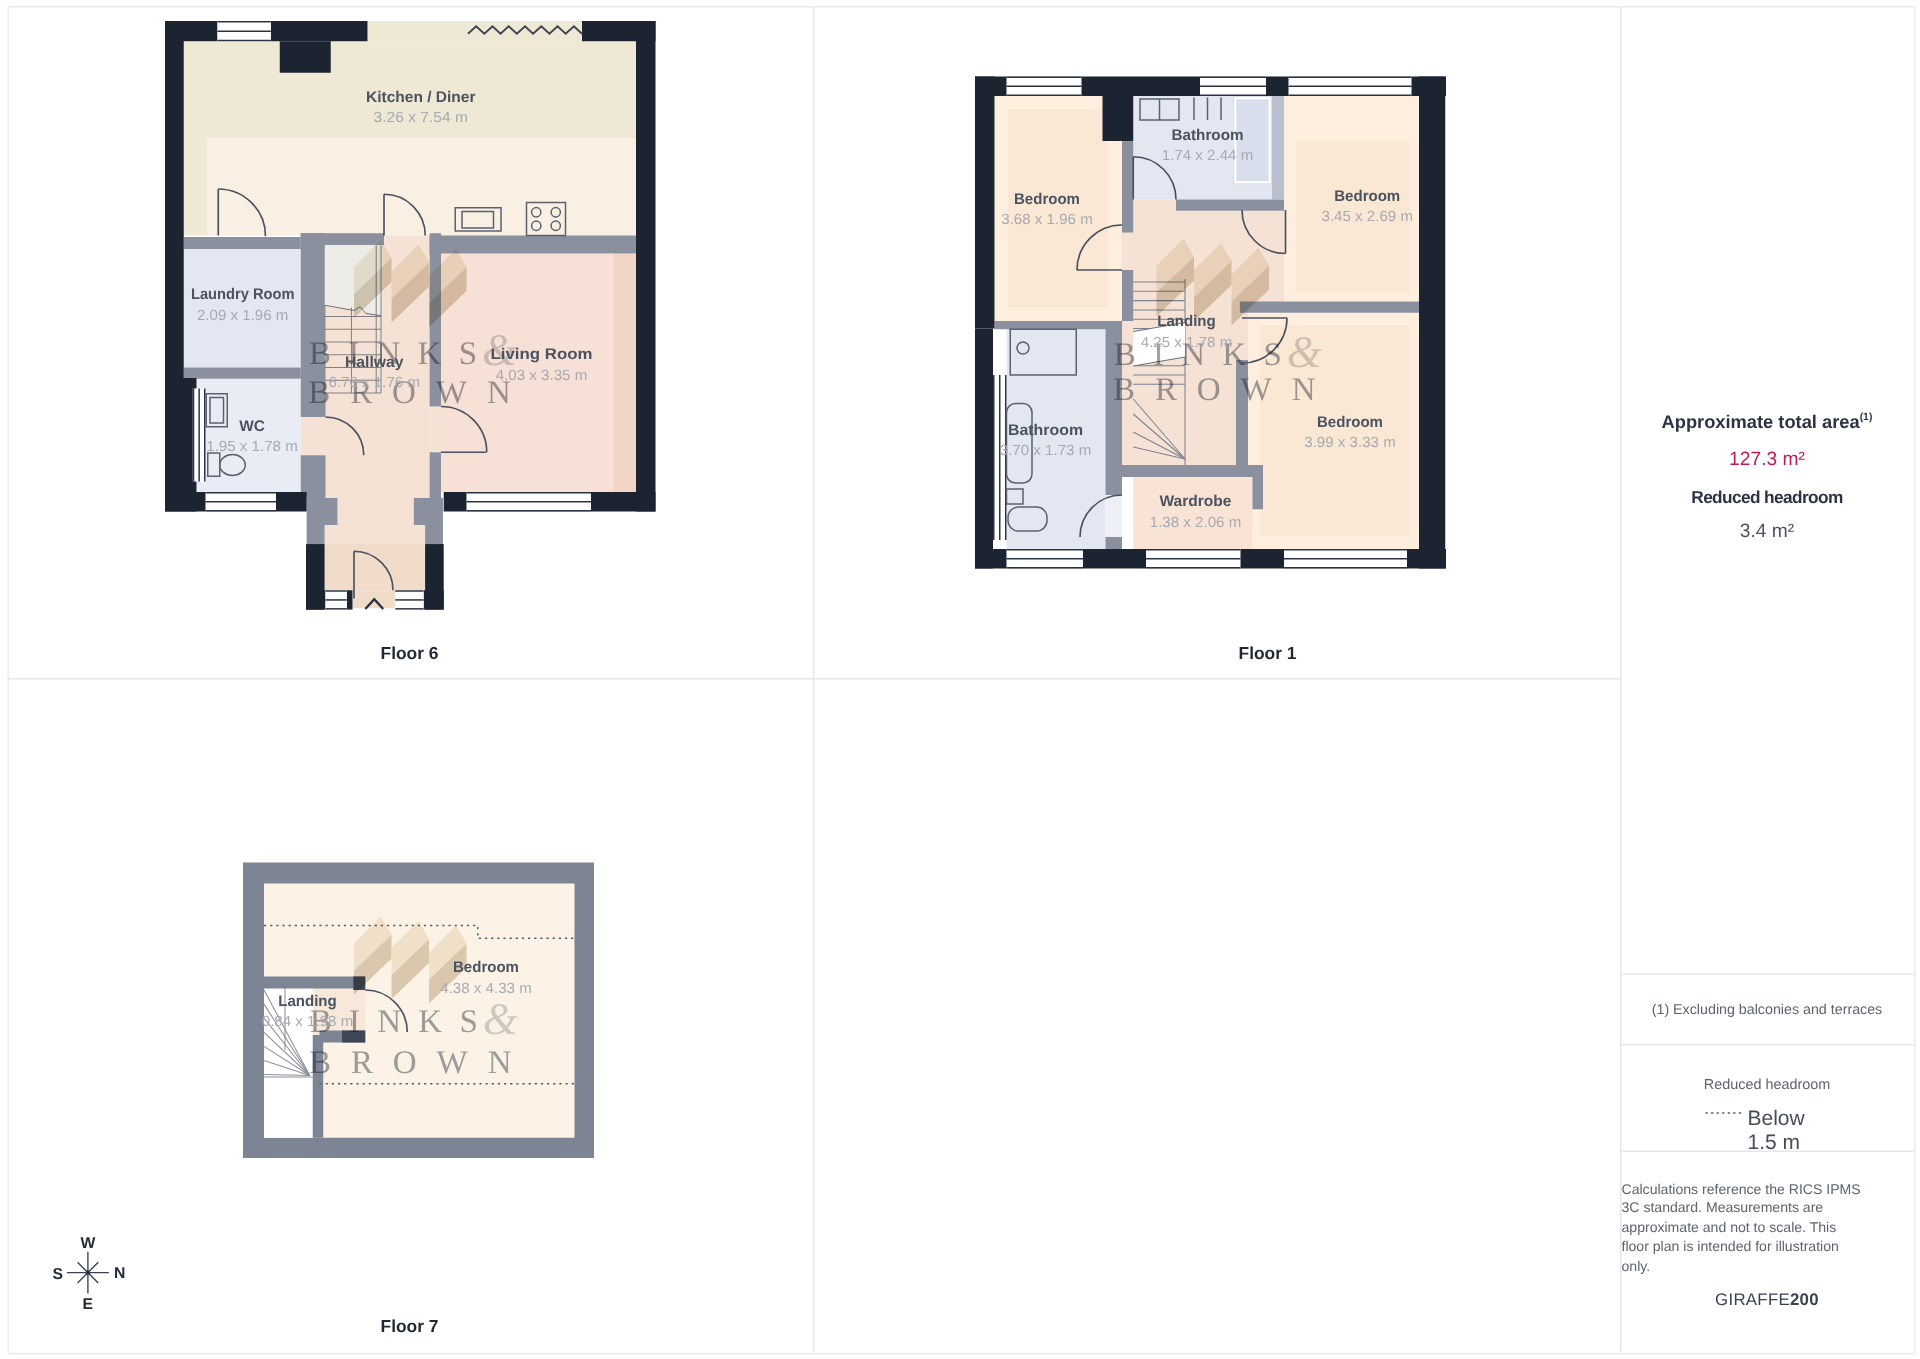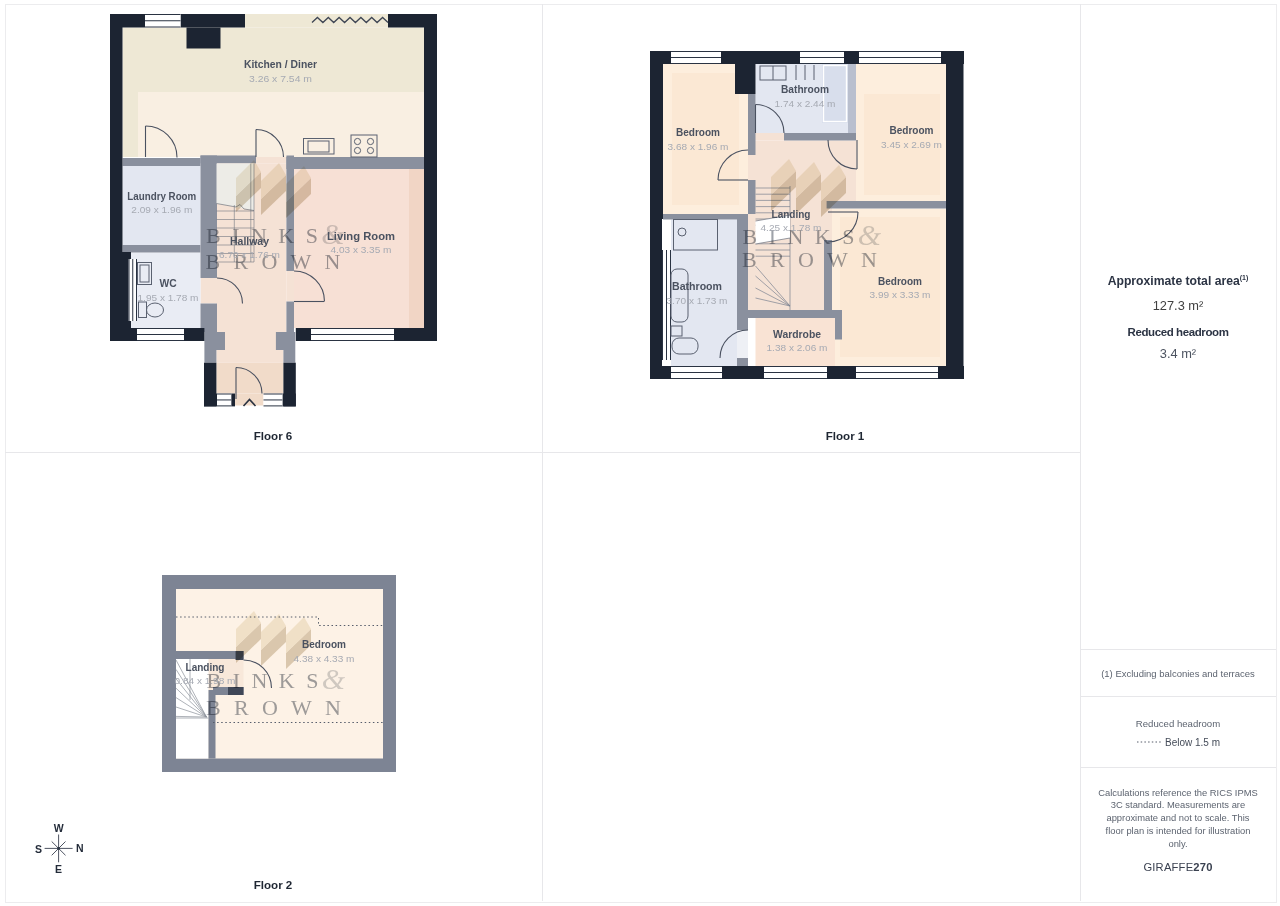--- a/index.html
+++ b/index.html
@@ -423,57 +423,57 @@
     <text x="205" y="684.0" text-anchor="middle" font-size="9.8" fill="#a6aab3" textLength="61" lengthAdjust="spacingAndGlyphs">0.84 x 1.98 m</text>
 
 <text x="324" y="648.3" text-anchor="middle" font-size="10.3" font-weight="700" fill="#4b5260" textLength="44" lengthAdjust="spacingAndGlyphs">Bedroom</text>
     <text x="324" y="661.8" text-anchor="middle" font-size="9.8" fill="#a6aab3" textLength="61" lengthAdjust="spacingAndGlyphs">4.38 x 4.33 m</text>
 </svg>
 
 <div class="abs" style="left:173px;top:429px;width:200px;text-align:center;font-size:11.6px;font-weight:700;color:#1f2733">Floor 6</div>
 
 <div class="abs" style="left:745px;top:429px;width:200px;text-align:center;font-size:11.6px;font-weight:700;color:#1f2733">Floor 1</div>
 
-<div class="abs" style="left:173px;top:878px;width:200px;text-align:center;font-size:11.6px;font-weight:700;color:#1f2733">Floor 2</div>
+<div class="abs" style="left:173px;top:878px;width:200px;text-align:center;font-size:11.6px;font-weight:700;color:#1f2733">Floor 7</div>
 
 <svg class="abs" style="left:25px;top:815px" width="70" height="70" viewBox="25 815 70 70">
 <g stroke="#3a4150" stroke-width="0.9" fill="none">
 <line x1="58.6" y1="834.5" x2="58.6" y2="862.3"></line>
 <line x1="44.6" y1="848.4" x2="72.6" y2="848.4"></line>
 <line x1="51.7" y1="841.5" x2="65.5" y2="855.3"></line>
 <line x1="51.7" y1="855.3" x2="65.5" y2="841.5"></line>
 </g>
 <rect x="57.3" y="847.1" width="2.6" height="2.6" fill="#2a3342"></rect>
 <g font-size="10.5" font-weight="700" fill="#242c3a" text-anchor="middle">
 <text x="58.6" y="832">W</text>
 <text x="79.8" y="852.3">N</text>
 <text x="38.6" y="852.7">S</text>
 <text x="58.6" y="872.6">E</text>
 </g>
 </svg>
 
 <div class="abs" style="left:1081px;top:274px;width:194px;text-align:center;font-size:12.2px;font-weight:700;color:#2c3444">Approximate total area<span style="font-size:7px;vertical-align:super">(1)</span></div>
 
-<div class="abs" style="left:1081px;top:297.5px;width:194px;text-align:center;font-size:12.8px;color:#404040">127.3 m²</div>
+<div class="abs" style="left:1081px;top:297.5px;width:194px;text-align:center;font-size:12.8px;color:#be185d">127.3 m²</div>
 
 <div class="abs" style="left:1081px;top:326px;width:194px;text-align:center;font-size:11.5px;font-weight:700;letter-spacing:-0.4px;color:#2c3444">Reduced headroom</div>
 
 <div class="abs" style="left:1081px;top:345.5px;width:194px;text-align:center;font-size:12.8px;color:#4c5360">3.4 m²</div>
 
 <div class="abs" style="left:1081px;top:648.5px;width:195px;height:1px;background:#e7e7ea"></div>
 
 <div class="abs" style="left:1081px;top:667.5px;width:194px;text-align:center;font-size:9.5px;color:#5d6470">(1) Excluding balconies and terraces</div>
 
 <div class="abs" style="left:1081px;top:696px;width:195px;height:1px;background:#e7e7ea"></div>
 
 <div class="abs" style="left:1081px;top:717.5px;width:194px;text-align:center;font-size:9.6px;color:#5d6470">Reduced headroom</div>
 
 <svg class="abs" style="left:1135px;top:738px" width="30" height="8">
     <line x1="2" y1="4" x2="27" y2="4" stroke="#565d6b" stroke-width="1" stroke-dasharray="1.5,2.2"></line>
   </svg>
 
-<div class="abs" style="left:1165px;top:736.5px;width:60px;font-size:10px;color:#454c59">Below 1.5 m</div>
+<div class="abs" style="left:1165px;top:736.5px;width:60px;font-size:14px;color:#454c59">Below 1.5 m</div>
 
 <div class="abs" style="left:1081px;top:767px;width:195px;height:1px;background:#e7e7ea"></div>
 
-<div class="abs" style="left:1081px;top:786.5px;width:194px;text-align:center;font-size:9.4px;line-height:12.8px;color:#5d6470">Calculations reference the RICS IPMS<br>3C standard. Measurements are<br>approximate and not to scale. This<br>floor plan is intended for illustration<br>only.</div>
-
-<div class="abs" style="left:1081px;top:860.5px;width:194px;text-align:center;font-size:11.2px;color:#3a4150;letter-spacing:0.2px">GIRAFFE<b>270</b></div>
+<div class="abs" style="left:1081px;top:786.5px;width:194px;font-size:9.4px;line-height:12.8px;color:#5d6470">Calculations reference the RICS IPMS<br>3C standard. Measurements are<br>approximate and not to scale. This<br>floor plan is intended for illustration<br>only.</div>
+
+<div class="abs" style="left:1081px;top:860.5px;width:194px;text-align:center;font-size:11.2px;color:#3a4150;letter-spacing:0.2px">GIRAFFE<b>200</b></div>
 
 </body></html>

